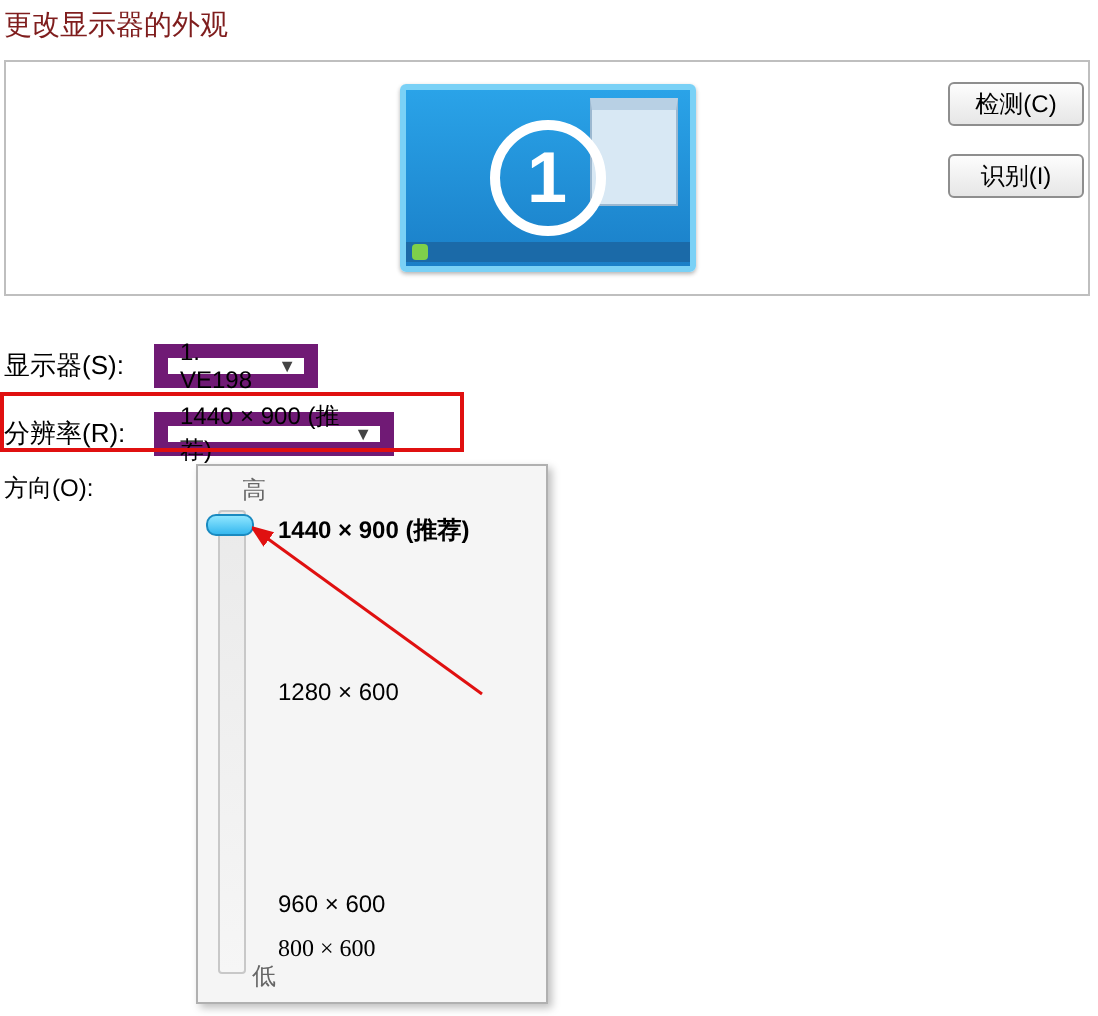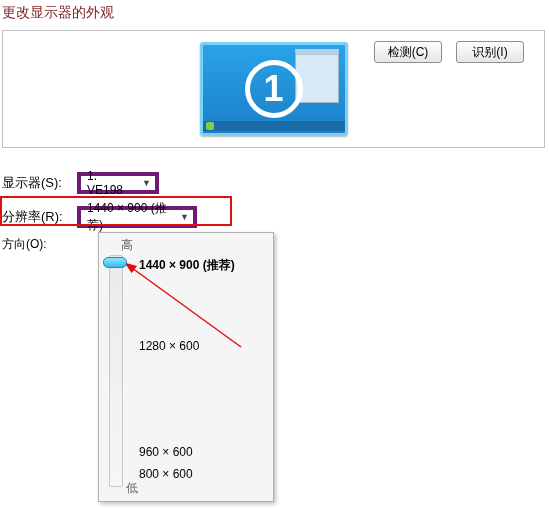--- a/index.html
+++ b/index.html
@@ -77,24 +77,24 @@
     justify-content: center;
   }
   .monitor-num {
     color: #fff;
     font-size: 36px;
     font-weight: bold;
     line-height: 1;
   }
   .side-buttons {
     position: absolute;
-    right: 20px;
+    right: 2px;
     top: 10px;
     display: flex;
-    flex-direction: row;
+    flex-direction: column;
     gap: 14px;
   }
   .win-btn {
     width: 68px;
     height: 22px;
     background: linear-gradient(#fdfdfd, #e6e6e6);
     border: 1px solid #8e8e8e;
     border-radius: 3px;
     font-size: 12px;
     cursor: pointer;
@@ -112,21 +112,21 @@
   .form-label {
     width: 75px;
     font-size: 13px;
   }
   .dropdown {
     display: inline-flex;
     align-items: center;
     justify-content: space-between;
     height: 22px;
     background: #fff;
-    border: 4px solid #701a75;
+    border: 7px solid #701a75;
     padding: 0 4px 0 6px;
     font-size: 12px;
     cursor: pointer;
     font-family: inherit;
   }
   .dropdown .chev {
     margin-left: 6px;
     font-size: 9px;
     color: #444;
   }
@@ -254,21 +254,21 @@
 
 <div class="res-popup">
   <span class="lbl-high">高</span>
   <span class="lbl-low">低</span>
   <div class="slider-track"></div>
   <div class="slider-thumb"></div>
   <div id="res-options">
       <div class="res-opt sel" style="top: 24px;">1440 × 900 (推荐)</div>
       <div class="res-opt" style="top: 106px;">1280 × 600</div>
       <div class="res-opt" style="top: 212px; text-align: right;">960 × 600</div>
-      <div class="res-opt" style="top: 234px;">800 × 600</div>
+      <div class="res-opt" style="top: 234px; font-family: Liberation Serif, serif;">800 × 600</div>
     </div>
 </div>
 
 <svg class="arrow-annotation" viewBox="0 0 120 90">
   <defs>
     <marker id="ah" markerWidth="10" markerHeight="10" refX="2" refY="3" orient="auto">
       <path d="M0,0 L0,6 L8,3 z" fill="#e01010"></path>
     </marker>
   </defs>
   <line x1="115" y1="85" x2="6" y2="6" stroke="#e01010" stroke-width="1.5" marker-end="url(#ah)"></line>

